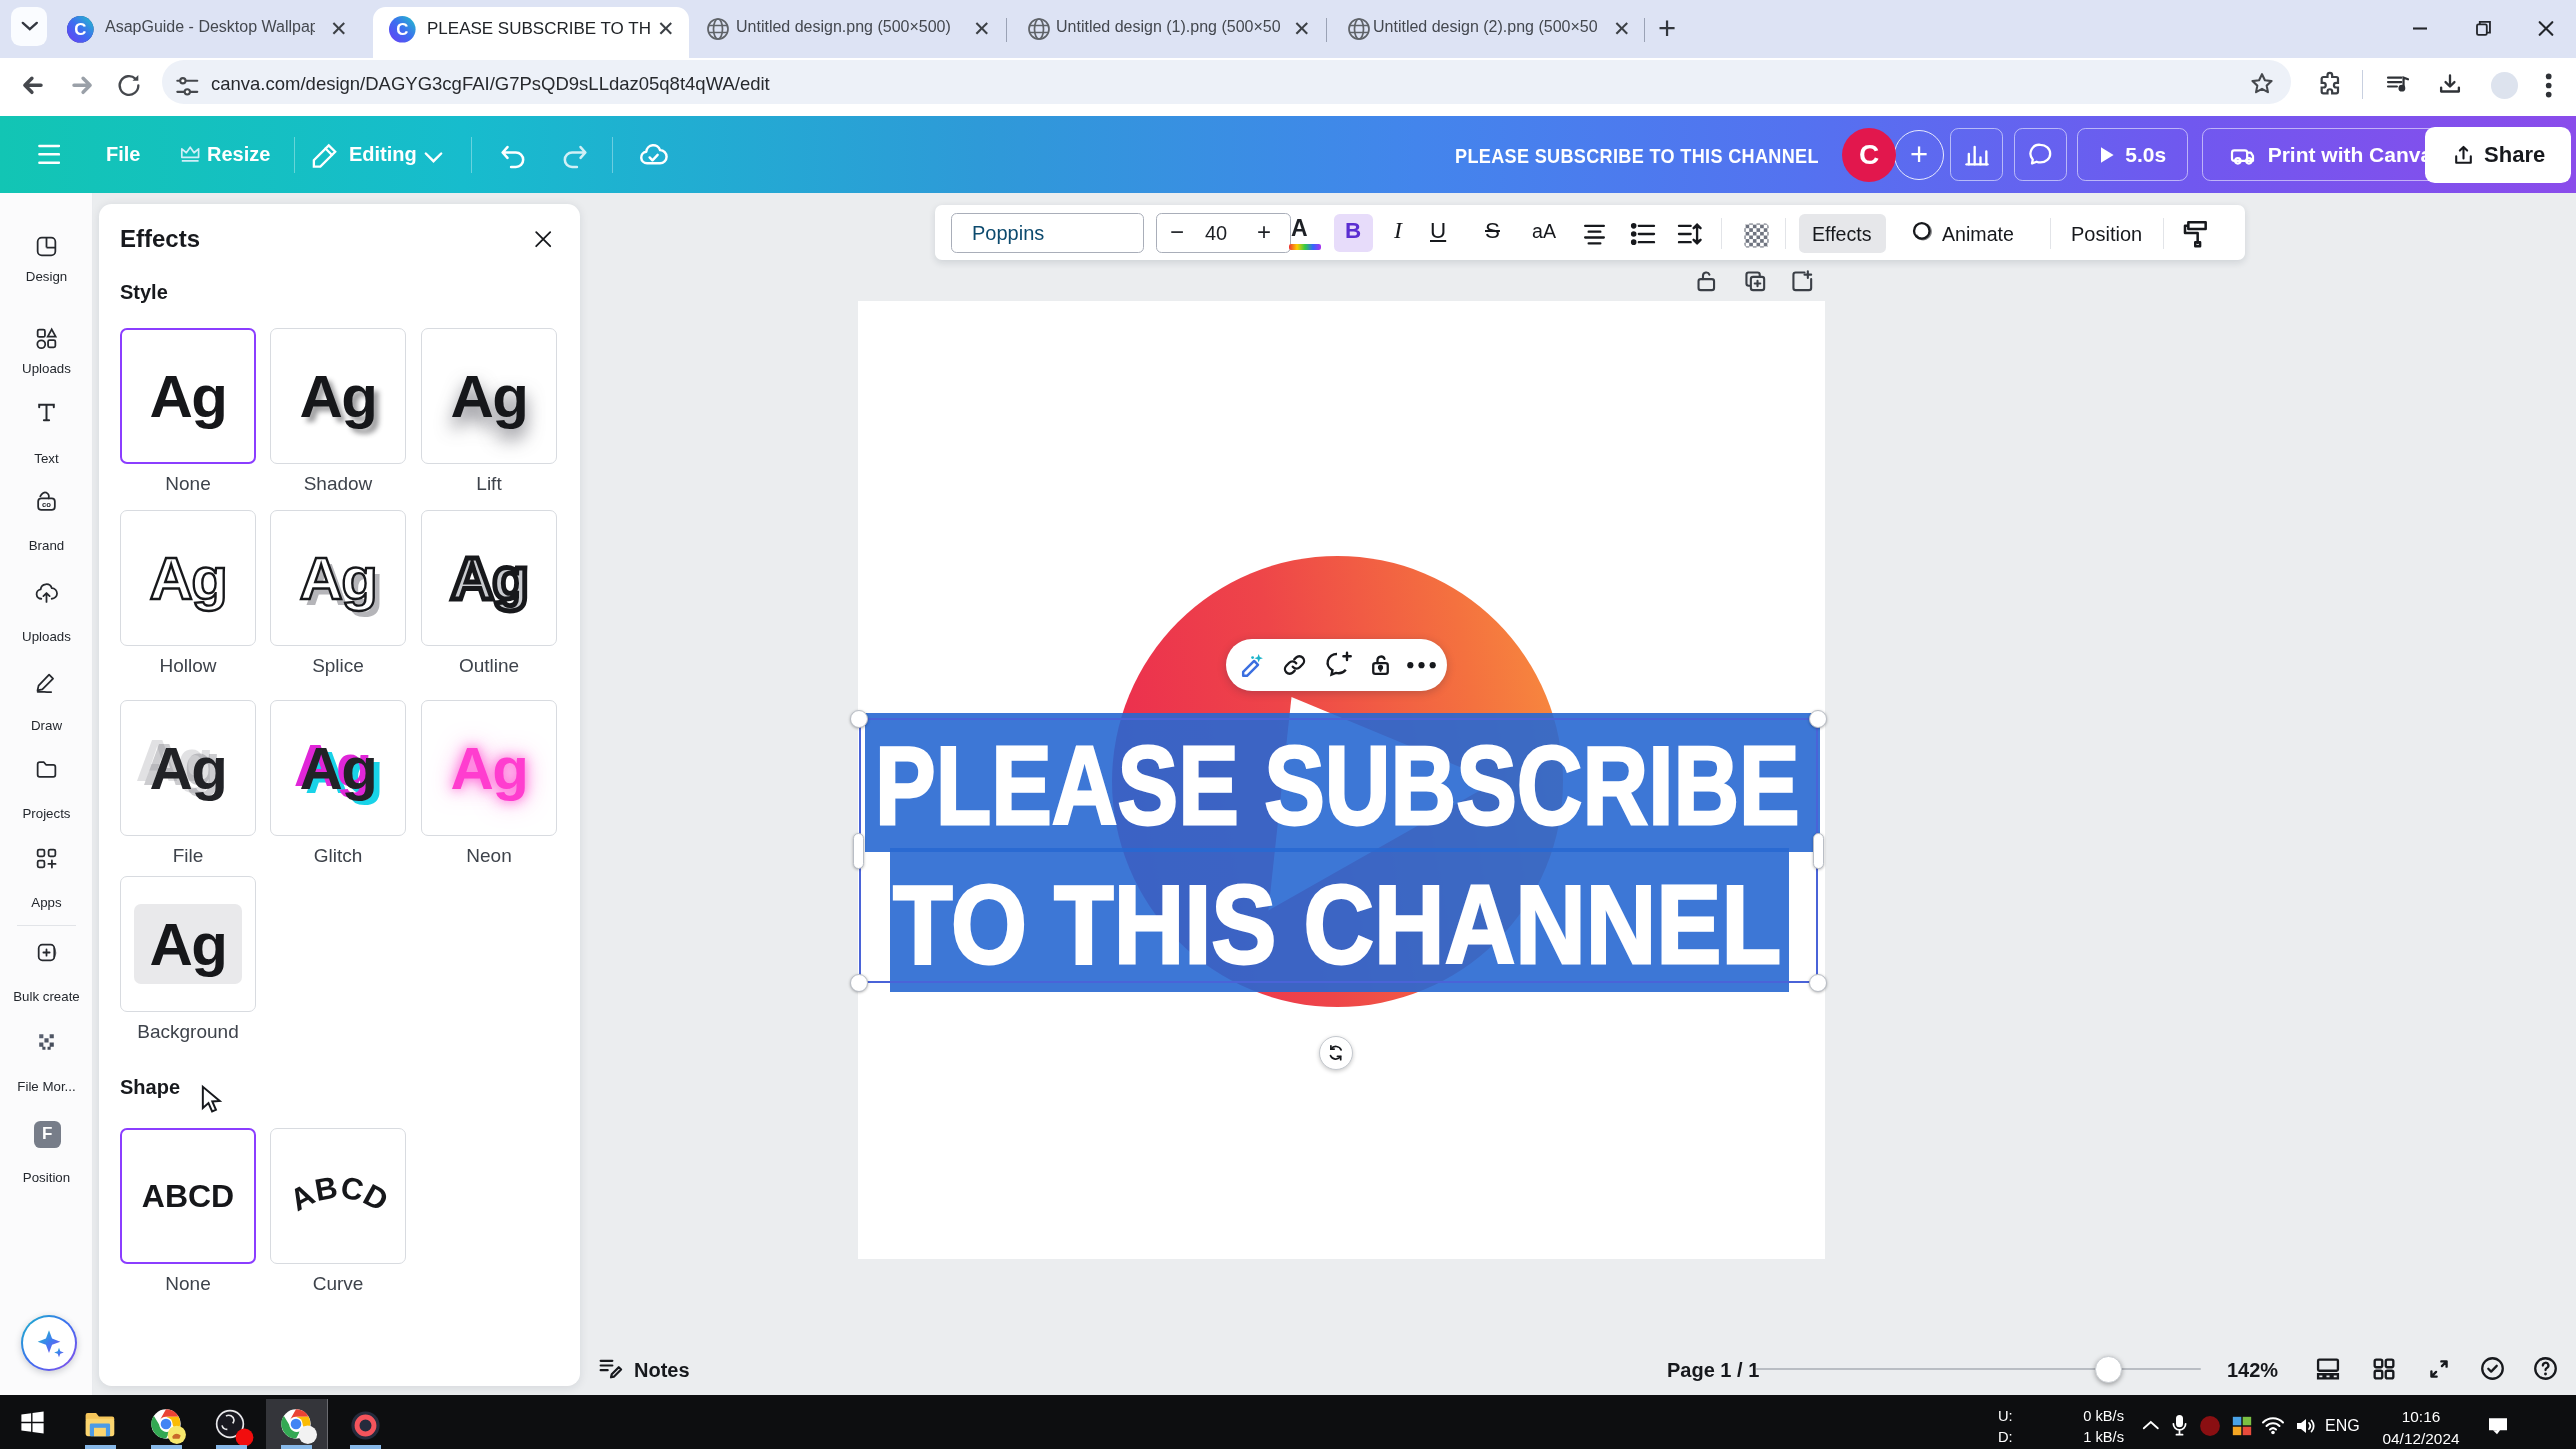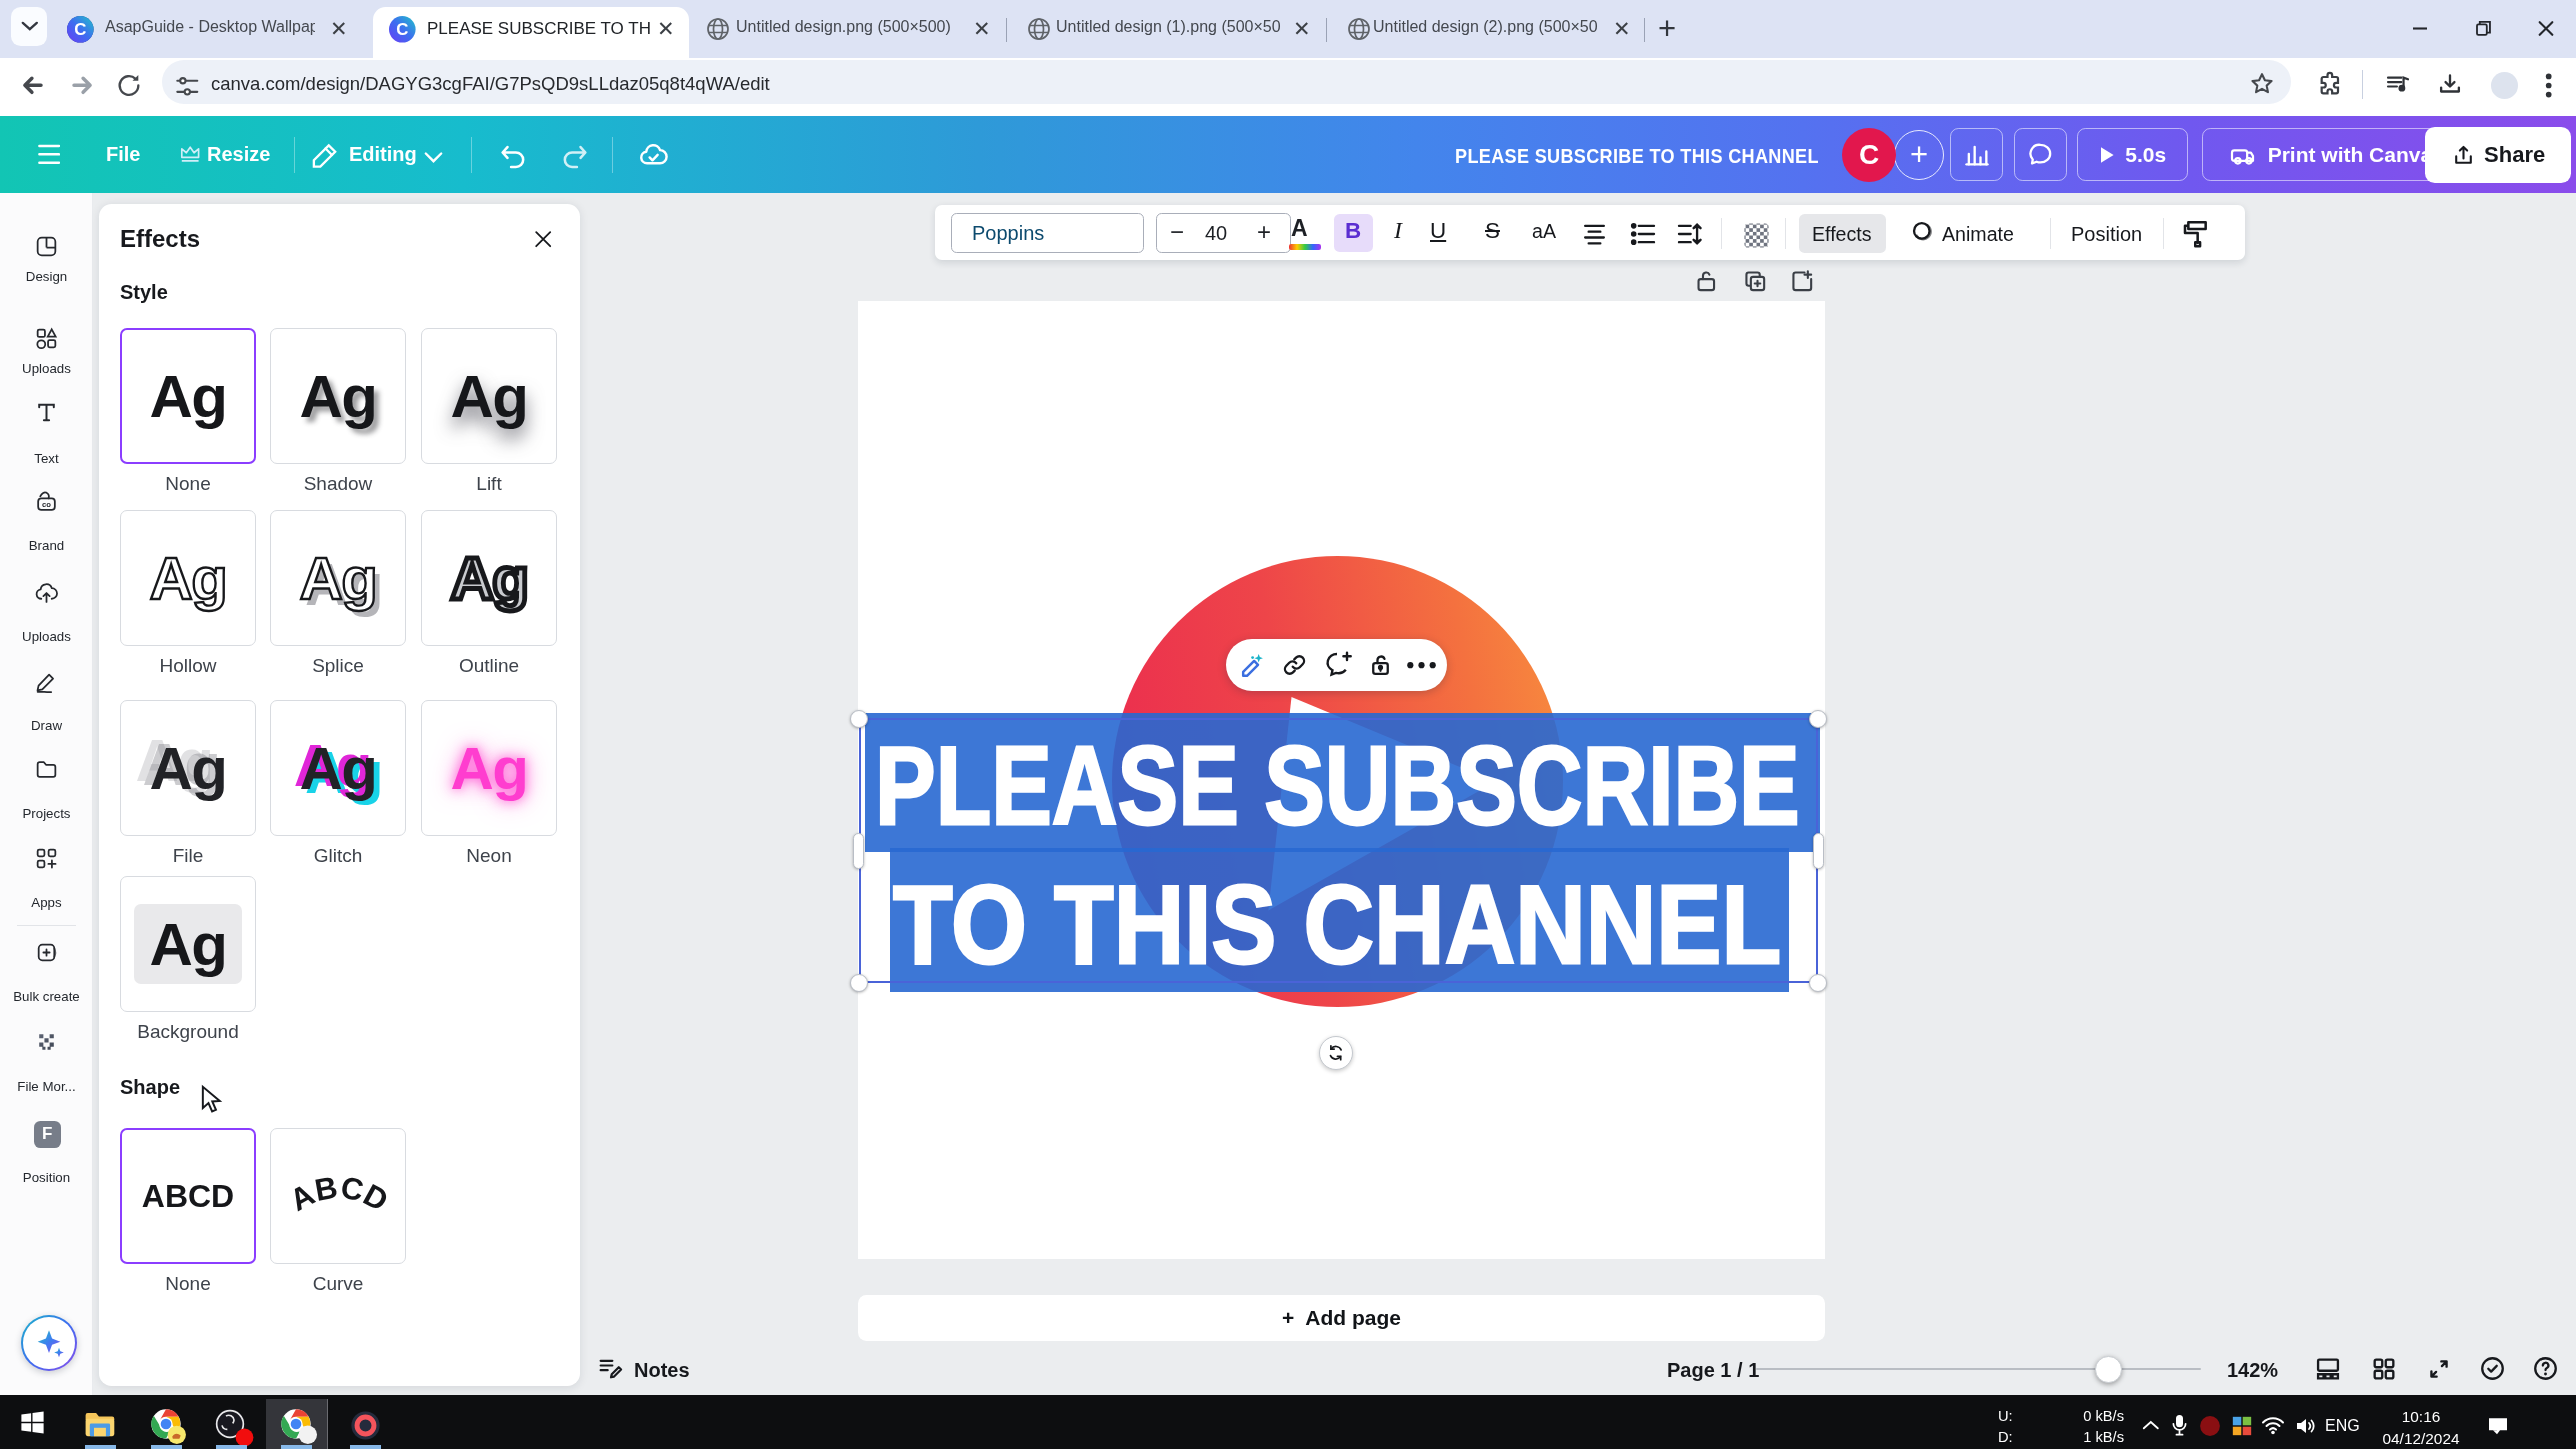--- a/index.html
+++ b/index.html
@@ -570,21 +570,20 @@
       <svg width="19.6" height="19.6" viewBox="0 0 24 24">
         <g stroke="#17191d" stroke-width="2.1" fill="none" stroke-linecap="round">
           <path d="M18.5 8.5a7 7 0 0 0-12.2-1.2"></path>
           <path d="M6 3.5v4h4"></path>
           <path d="M5.5 15.5a7 7 0 0 0 12.2 1.2"></path>
           <path d="M18 20.5v-4h-4"></path>
         </g>
       </svg>
     </div>
 
-<div class="abs" id="addpage">+&nbsp; Add page</div>
 
 <svg class="abs" style="left:596px;top:1355px" width="28" height="28" viewBox="0 0 24 24">
       <g stroke="#17191d" stroke-width="1.9" fill="none" stroke-linecap="round">
         <path d="M4 5h10M4 9h10M4 13h6"></path>
         <path d="M13.5 16.5l6-6 2 2-6 6-2.6.6z" stroke-linejoin="round"></path>
       </g>
     </svg>
 <div class="abs sbtext" style="left:634px;top:1359px;font-weight:bold">Notes</div>
 <div class="abs sbtext" style="left:1667px;top:1359px;font-weight:bold">Page 1 / 1</div>
 <div class="abs" style="left:1756px;top:1368px;width:445px;height:2.1px;background:#b9bdc3;border-radius:1.4px"></div>

